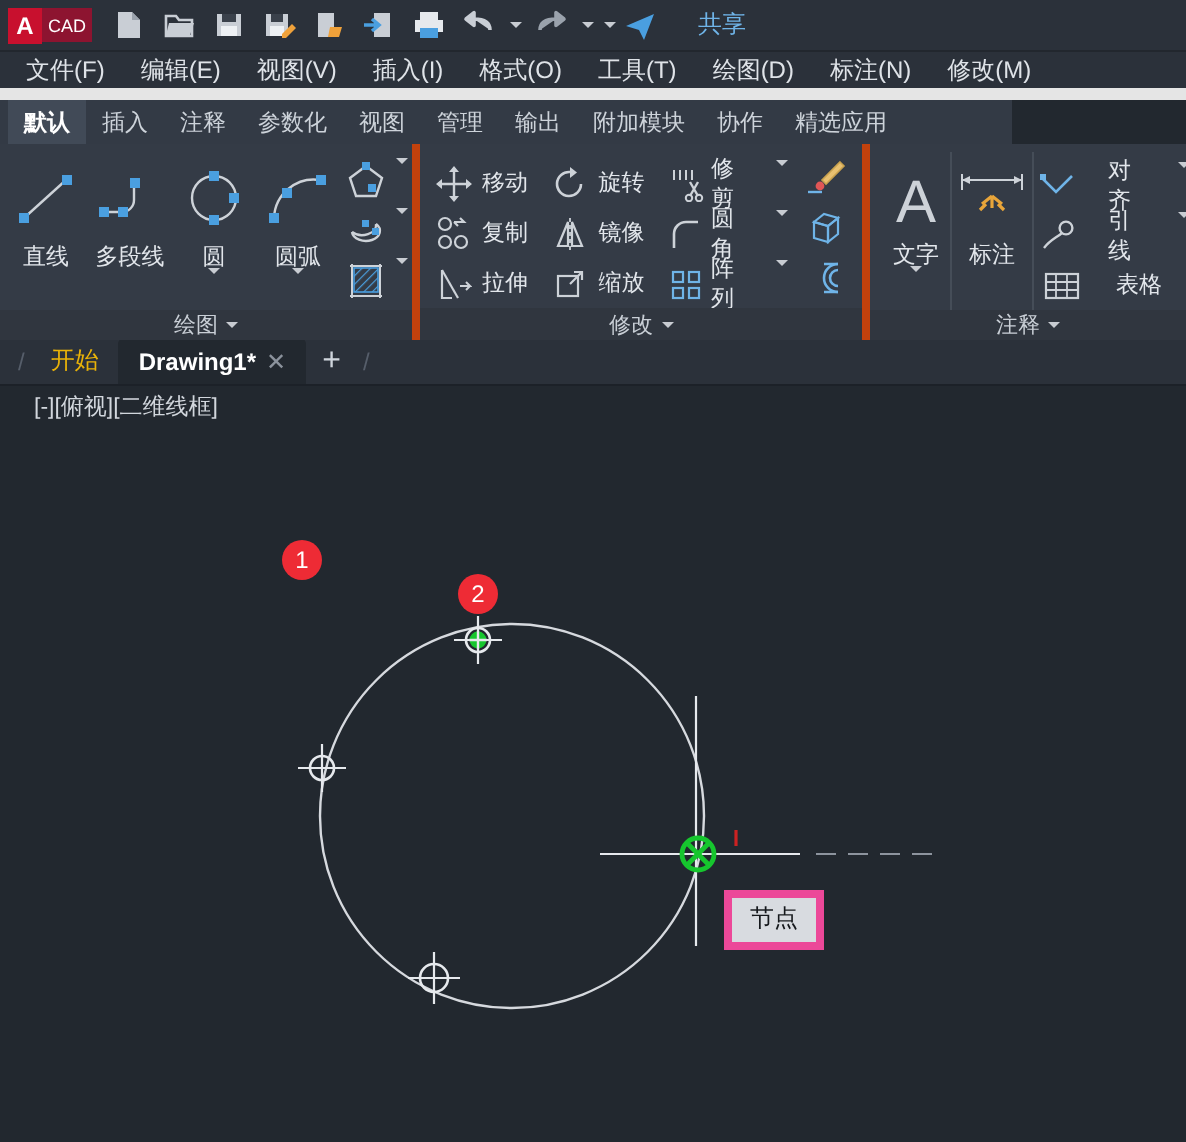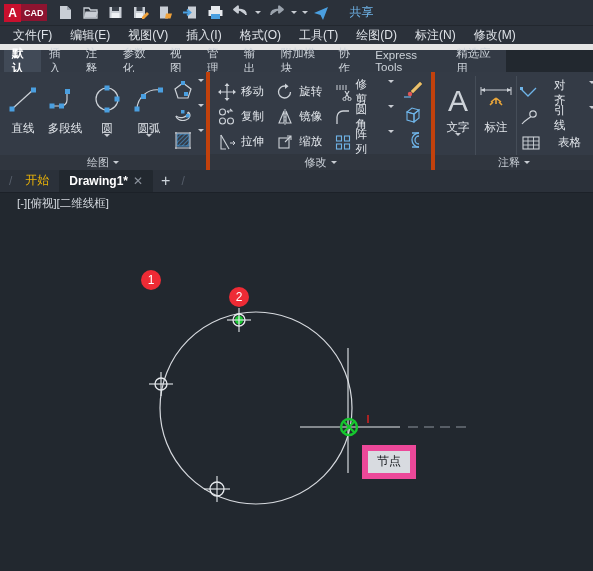--- a/index.html
+++ b/index.html
@@ -25,21 +25,21 @@
   }
   .cad-logo-a {
     background: #c8102e; color: #fff;
     font-weight: bold; font-size: 12px;
     width: 17px; height: 18px;
     display: flex; align-items: center; justify-content: center;
     font-family: "Liberation Sans", sans-serif;
   }
   .cad-logo-txt {
     background: #8d1430; color: #fff;
-    font-size: 9px; font-weight: bold;
+    font-size: 9px; font-weight: normal;
     height: 17px; padding: 0 3px;
     display: flex; align-items: center; text-align: center;
   }
   .qat-btn {
     width: 25px; height: 24px;
     display: flex; align-items: center; justify-content: center;
     cursor: default;
   }
   .qat-caret {
     width: 11px; height: 24px;
@@ -220,21 +220,21 @@
     border-radius: 50%;
     background: #ee2b35;
     color: #ffffff;
     font-size: 12px;
     display: flex; align-items: center; justify-content: center;
     z-index: 6;
   }
   .tooltip {
     position: absolute;
     background: #d8dbe0;
-    border: 6px solid #ec4899;
+    border: 4px solid #ec4899;
     color: #15181c;
     font-size: 12px;
     padding: 2px 9px 3px 9px;
     z-index: 7;
   }
 </style>
 </head>
 <body>
 
 <div class="qat-bar">
@@ -333,21 +333,20 @@
 <div class="ribbon-tabs">
   <div class="rtab active">默认</div>
   <div class="rtab">插入</div>
   <div class="rtab">注释</div>
   <div class="rtab">参数化</div>
   <div class="rtab">视图</div>
   <div class="rtab">管理</div>
   <div class="rtab">输出</div>
   <div class="rtab">附加模块</div>
   <div class="rtab">协作</div>
-  <div class="rtab">Express Tools</div>
   <div class="rtab">精选应用</div>
 </div>
 
 <div class="ribbon">
 
   <div class="panel" style="width:210px">
     <div class="panel-body">
 
       <div class="big-btn">
         <span class="big-icon">

